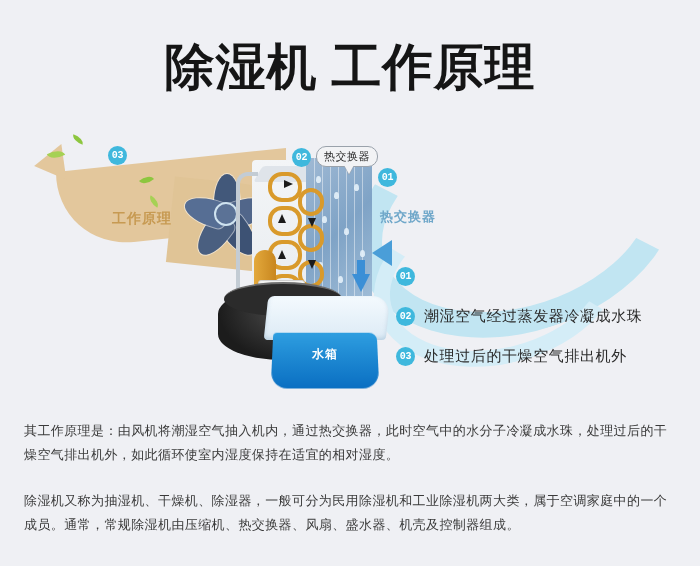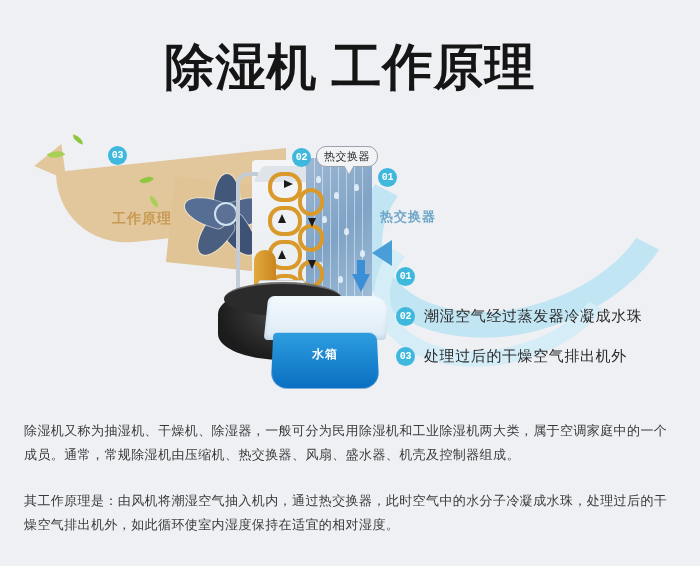--- a/index.html
+++ b/index.html
@@ -467,17 +467,17 @@
       <span class="badge">02</span>
       <span class="legend-text">潮湿空气经过蒸发器冷凝成水珠</span>
     </div>
     <div class="legend-row">
       <span class="badge">03</span>
       <span class="legend-text">处理过后的干燥空气排出机外</span>
     </div>
   </div>
 
   <div id="body-copy">
+    <p>其工作原理是：由风机将潮湿空气抽入机内，通过热交换器，此时空气中的水分子冷凝成水珠，处理过后的干燥空气排出机外，如此循环使室内湿度保持在适宜的相对湿度。</p>
     <p>除湿机又称为抽湿机、干燥机、除湿器，一般可分为民用除湿机和工业除湿机两大类，属于空调家庭中的一个成员。通常，常规除湿机由压缩机、热交换器、风扇、盛水器、机壳及控制器组成。</p>
-    <p>其工作原理是：由风机将潮湿空气抽入机内，通过热交换器，此时空气中的水分子冷凝成水珠，处理过后的干燥空气排出机外，如此循环使室内湿度保持在适宜的相对湿度。</p>
   </div>
 
 </div>
 
 </body></html>

